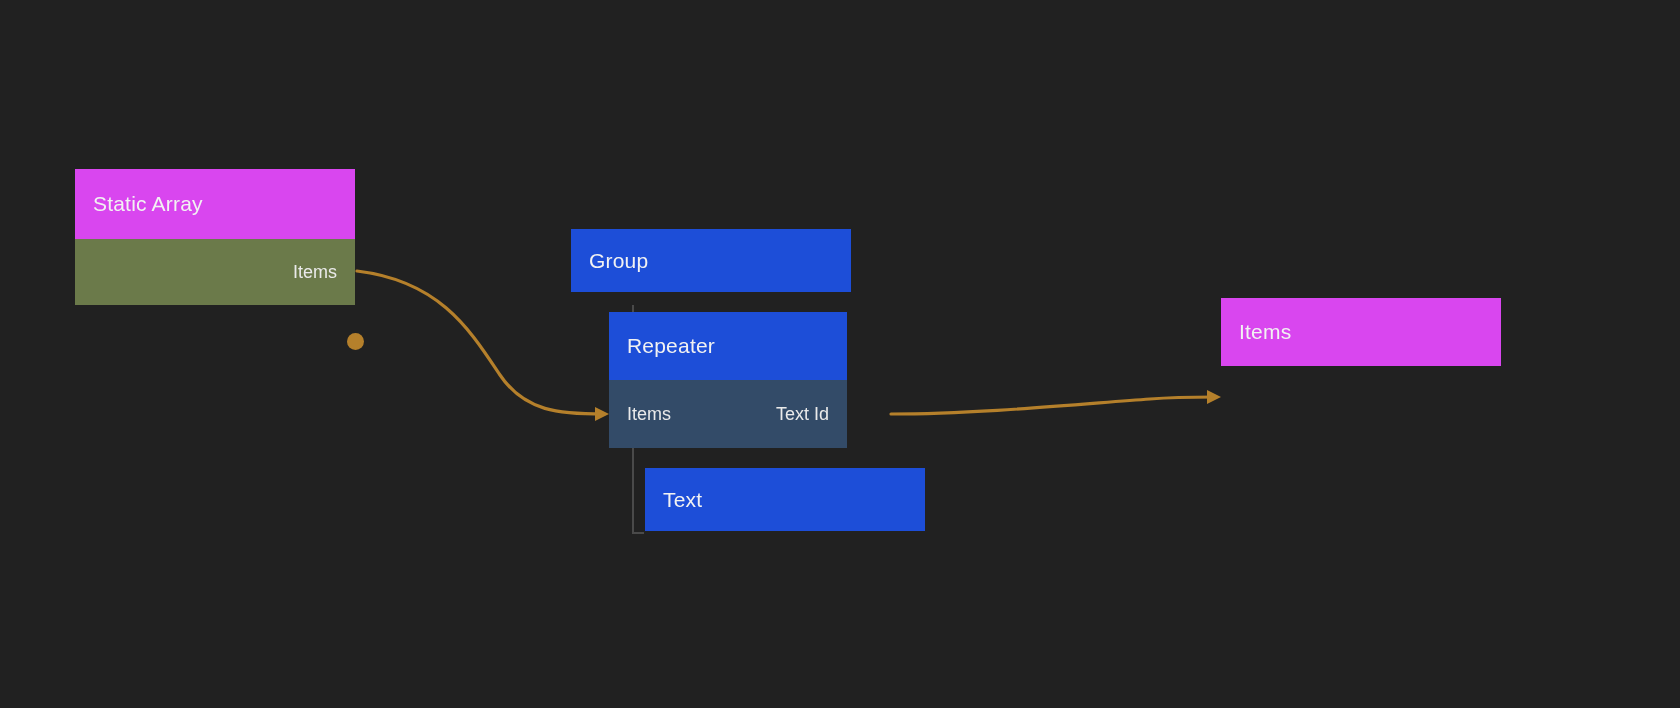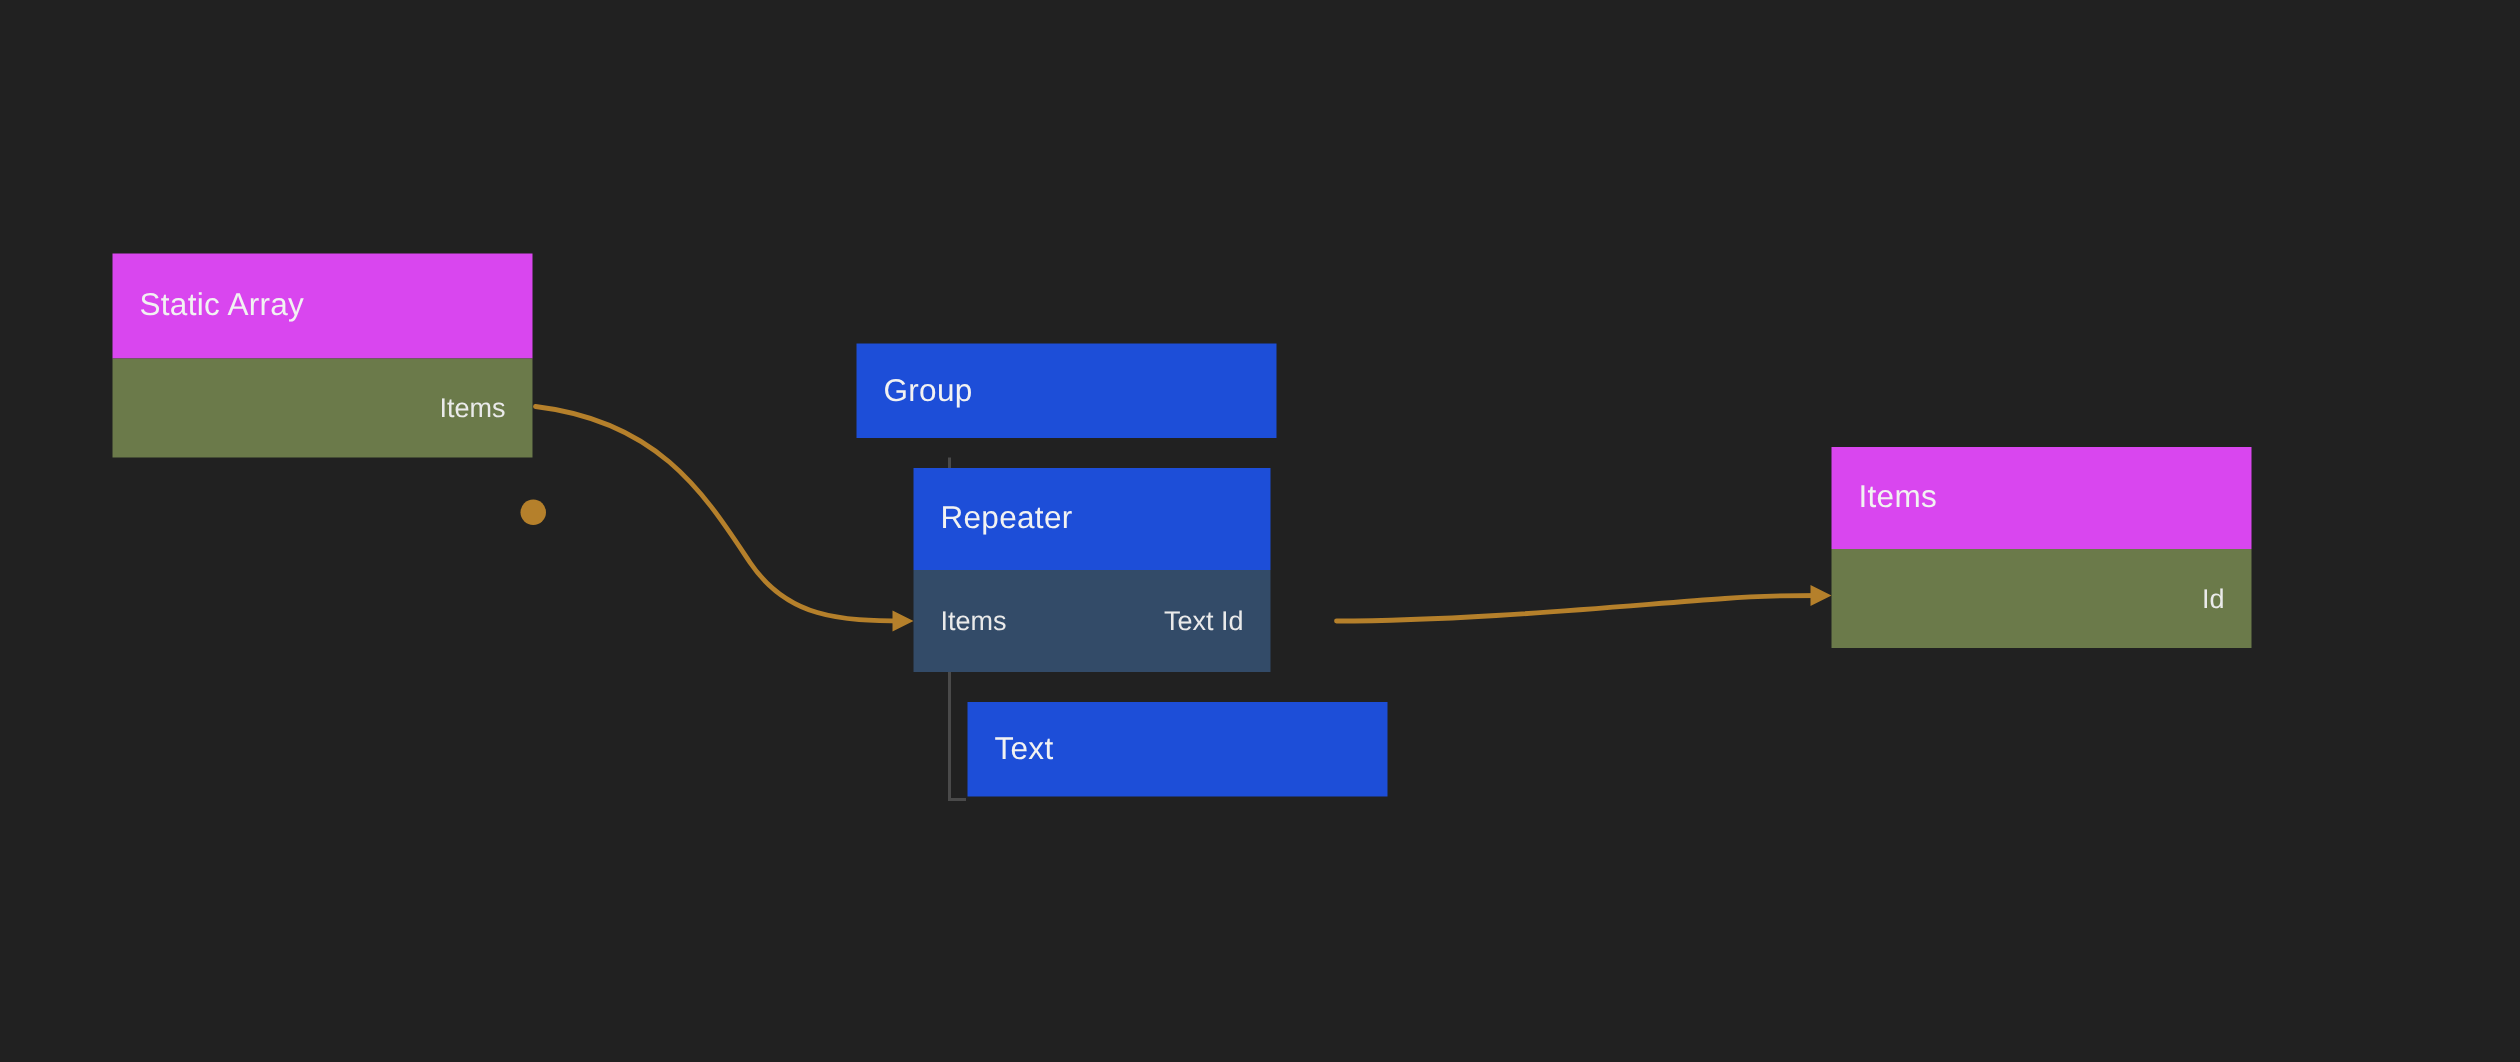--- a/index.html
+++ b/index.html
@@ -150,20 +150,15 @@
       <div class="port-dot port-dot-out"></div>
     </div>
   </div>
 
   <div class="node skin-blue" id="node-text">
     <div class="node-header">Text</div>
   </div>
 
   <div class="node skin-green" id="node-object">
     <div class="node-header">Items</div>
-    <div class="node-body">
-      <div class="port-row">
-        <span class="port-label-in">Id</span>
-      </div>
-    </div>
   </div>
 
 </div>
 
 </body></html>

